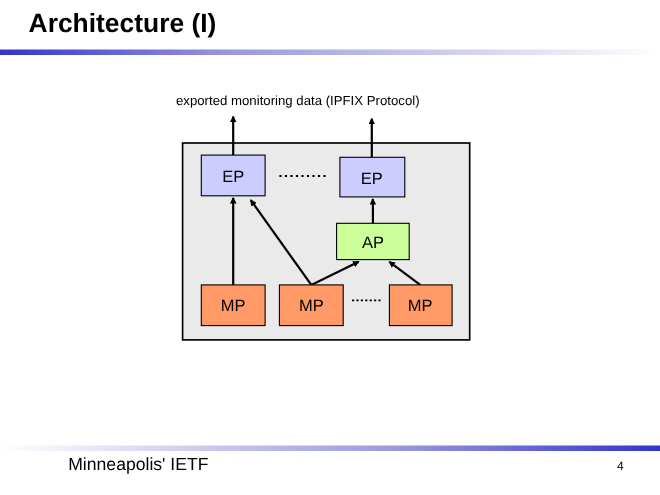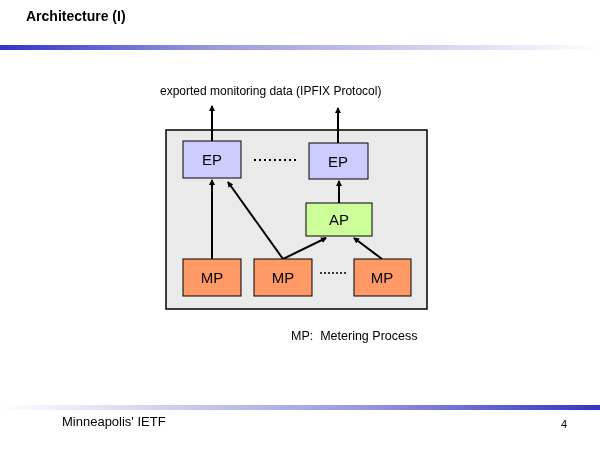--- a/index.html
+++ b/index.html
@@ -1,23 +1,23 @@
 <!DOCTYPE html>
 <html><head>
   <meta charset="utf-8">
   <style>
     html, body { margin: 0; padding: 0; }
     body { width: 600px; height: 450px; background: #ffffff; position: relative; overflow: hidden;
            font-family: "Liberation Sans", sans-serif; color: #000; }
-    .title { position: absolute; left: 26px; top: 8px; font-size: 14px; font-weight: bold; }
+    .title { position: absolute; left: 26px; top: 8px; font-size: 24px; font-weight: bold; }
     .bar-top { position: absolute; left: 0; top: 45px; width: 600px; height: 5px;
                background: linear-gradient(to right, #3333cc 0%, #9999dd 35%, #ffffff 100%); }
     .bar-bottom { position: absolute; left: 0; top: 405px; width: 600px; height: 5px;
                background: linear-gradient(to right, #ffffff 0%, #9999dd 60%, #3333cc 100%); }
-    .footer { position: absolute; left: 26px; top: 414px; font-size: 13px; padding-left: 36px; }
+    .footer { position: absolute; left: 26px; top: 414px; font-size: 16px; padding-left: 36px; }
     .pagenum { position: absolute; left: 561px; top: 418px; font-size: 11px; }
     svg { position: absolute; left: 0; top: 0; }
     .legend { position: absolute; left: 291px; top: 328px; font-size: 12.5px; line-height: 16px; }
     .legend-row { white-space: pre; }
   </style>
 </head>
 <body>
 
 <div class="title">Architecture (I)</div>
 <div class="bar-top"></div>
@@ -64,18 +64,17 @@
   <g>
     <rect x="354" y="259" width="57" height="37" fill="#ff9966" stroke="#000" stroke-width="1"></rect>
     <text x="382" y="283" text-anchor="middle" font-size="15" font-family="Liberation Sans, sans-serif">MP</text>
   </g>
 
   <line x1="254" y1="160" x2="297" y2="160" stroke="#000" stroke-width="2" stroke-dasharray="2,3"></line>
   <line x1="320" y1="273" x2="347" y2="273" stroke="#000" stroke-width="1.5" stroke-dasharray="2,2"></line>
 </svg>
 
 <div class="legend">
-  <div class="legend-row"><span>MP:</span>  <span>Metering Process</span></div>
 </div>
 
 <div class="bar-bottom"></div>
 <div class="footer">Minneapolis' IETF</div>
 <div class="pagenum">4</div>
 
 </body></html>

